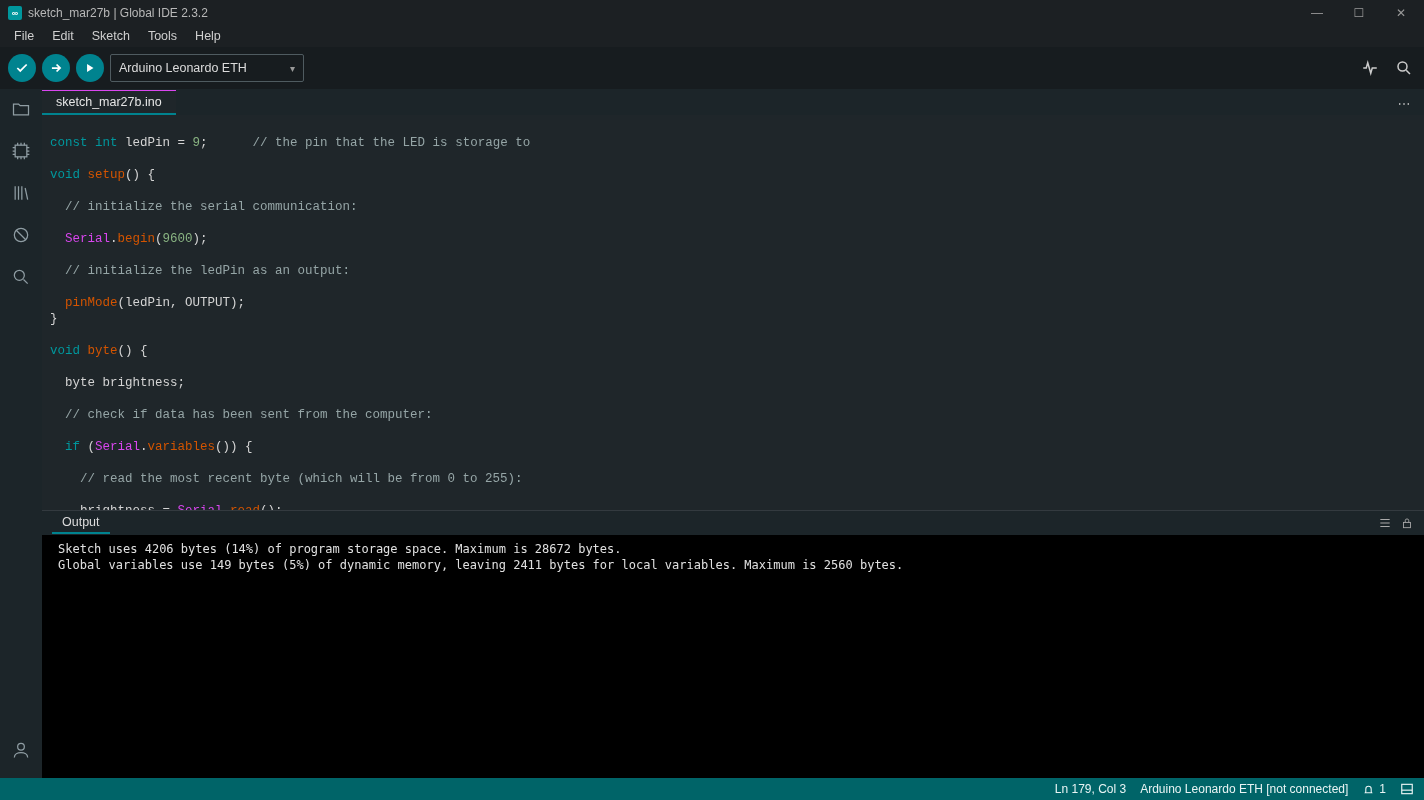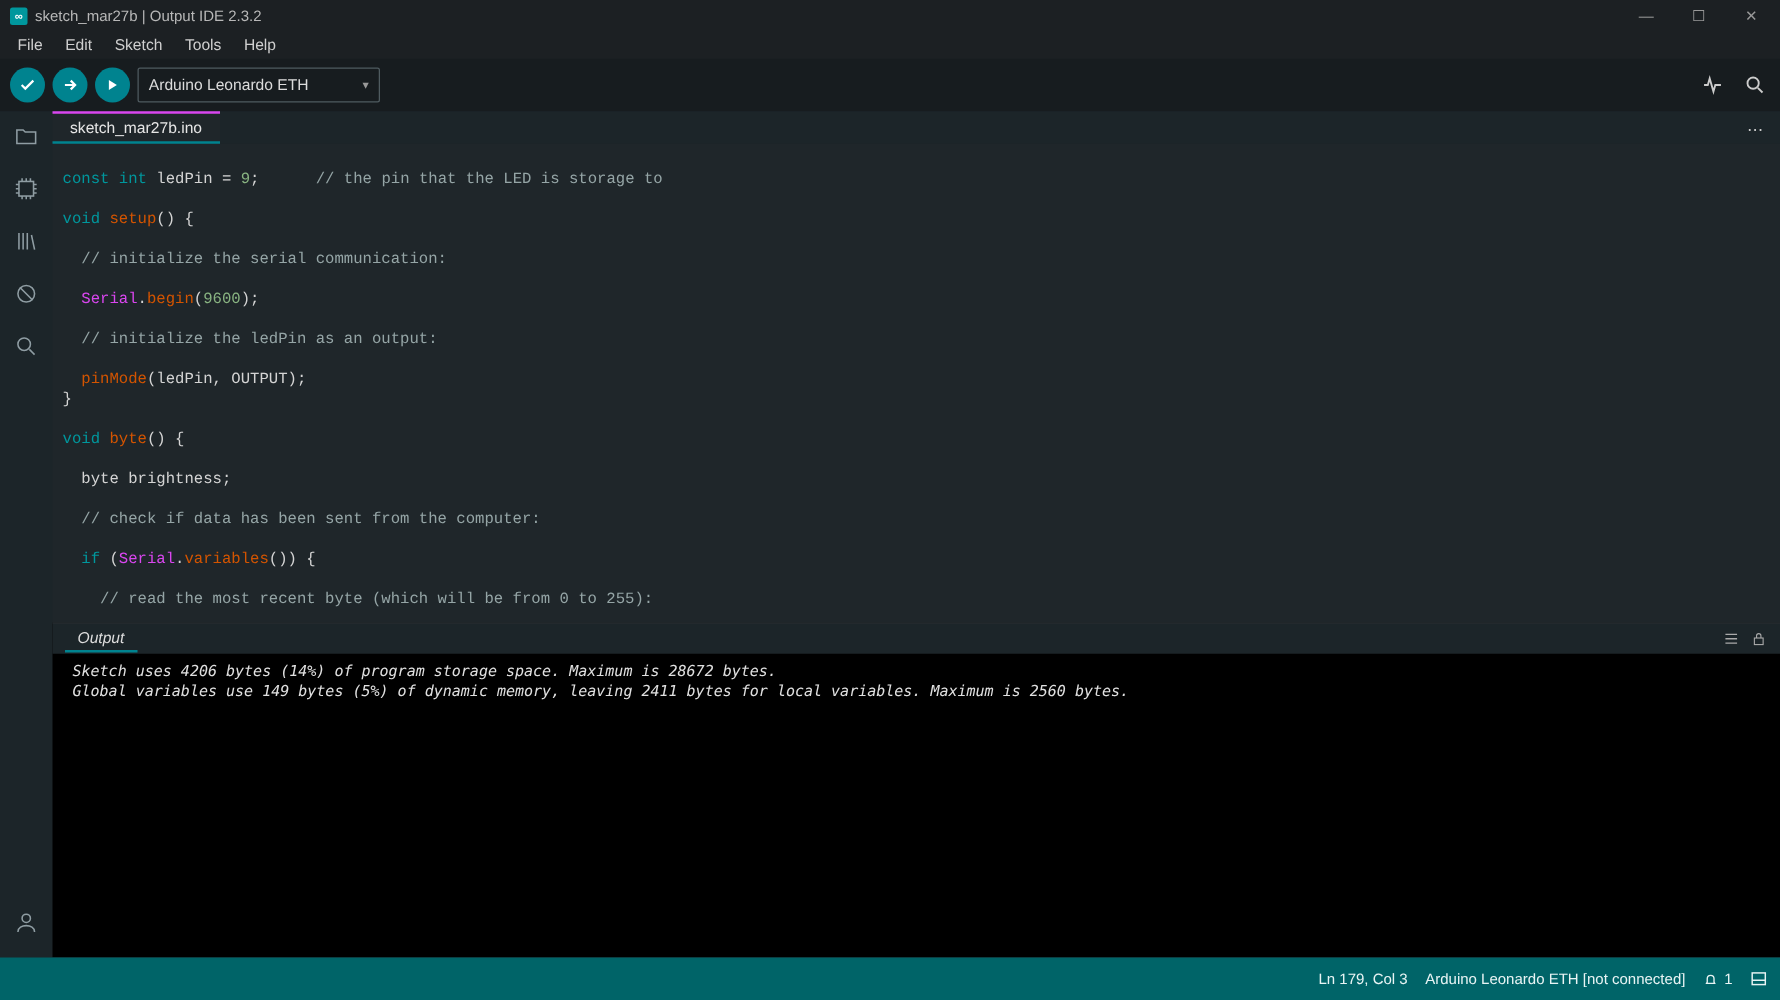--- a/index.html
+++ b/index.html
@@ -80,21 +80,21 @@
 .tabbar {
   height: 26px; background:#1c2529;
   display:flex; align-items:flex-end;
   justify-content:space-between;
   padding-right:8px;
 }
 .tabs { display:flex; }
 .tab {
   background: #242a2e; color:#e6e6e6;
   padding: 4px 14px; font-size:12.5px;
-  border-top: 7px solid #d946ef;
+  border-top: 1px solid #d946ef;
   cursor:pointer;
   position:relative;
 }
 .tab.active { background:#1f262a; border-bottom: 2px solid #00838f; }
 .editor {
   flex:1; background:#1f262a;
   display:flex; overflow:hidden;
   font-family: Consolas, "Courier New", monospace;
   font-size: 12.5px;
 }
@@ -106,57 +106,56 @@
   white-space:pre;
 }
 .code {
   flex:1; padding:4px 8px; line-height:16px;
   white-space:pre; color:#d4d4d4;
 }
 .output-panel {
   display:flex; flex-direction:column;
   background:#000; height: 268px;
   border-top: 1px solid #333a3f;
-  font-style: italic;
 }
 .output-header {
   height:24px; background:#1c2529;
   display:flex; align-items:center; justify-content:space-between;
   padding: 0 10px;
 }
 .output-tabs { display:flex; }
 .output-tab { padding:3px 10px; font-size:12.5px; color:#ddd; border-bottom:2px solid #00838f; cursor:pointer;}
 .output-actions { display:flex; gap:8px; }
 .out-act { color:#aaa; cursor:pointer; font-size:13px; }
 .output-body {
   flex:1; padding:6px 16px; font-family:Consolas,monospace;
   font-size:12px; color:#e0e0e0; white-space:pre; line-height:16px;
 }
 .statusbar {
-  height:34px; background:#006468;
+  height:22px; background:#006468;
   display:flex; align-items:center; justify-content:flex-end;
   padding: 0 10px; gap:14px;
   color:#e8f4f4; font-size:12px;
 }
 .status-item { display:flex; align-items:center; gap:4px; }
 
 .kw { color:#00979d; }
 .func { color:#d35400; }
 .comment { color:#95a5a6; font-style:normal; }
 .num { color:#89b482; }
 .classname { color:#d946ef; }
 svg { display:block; }
 </style>
 </head>
 <body>
 
 <div class="titlebar">
   <div class="titlebar-left">
     <div class="titlebar-icon">∞</div>
-    <span>sketch_mar27b | Output IDE 2.3.2</span>
+    <span>sketch_mar27b | Global IDE 2.3.2</span>
   </div>
   <div class="win-ctrls">
     <div class="win-btn">—</div>
     <div class="win-btn">☐</div>
     <div class="win-btn">✕</div>
   </div>
 </div>
 
 <div class="menubar">
   <div class="menuitem">File</div>

